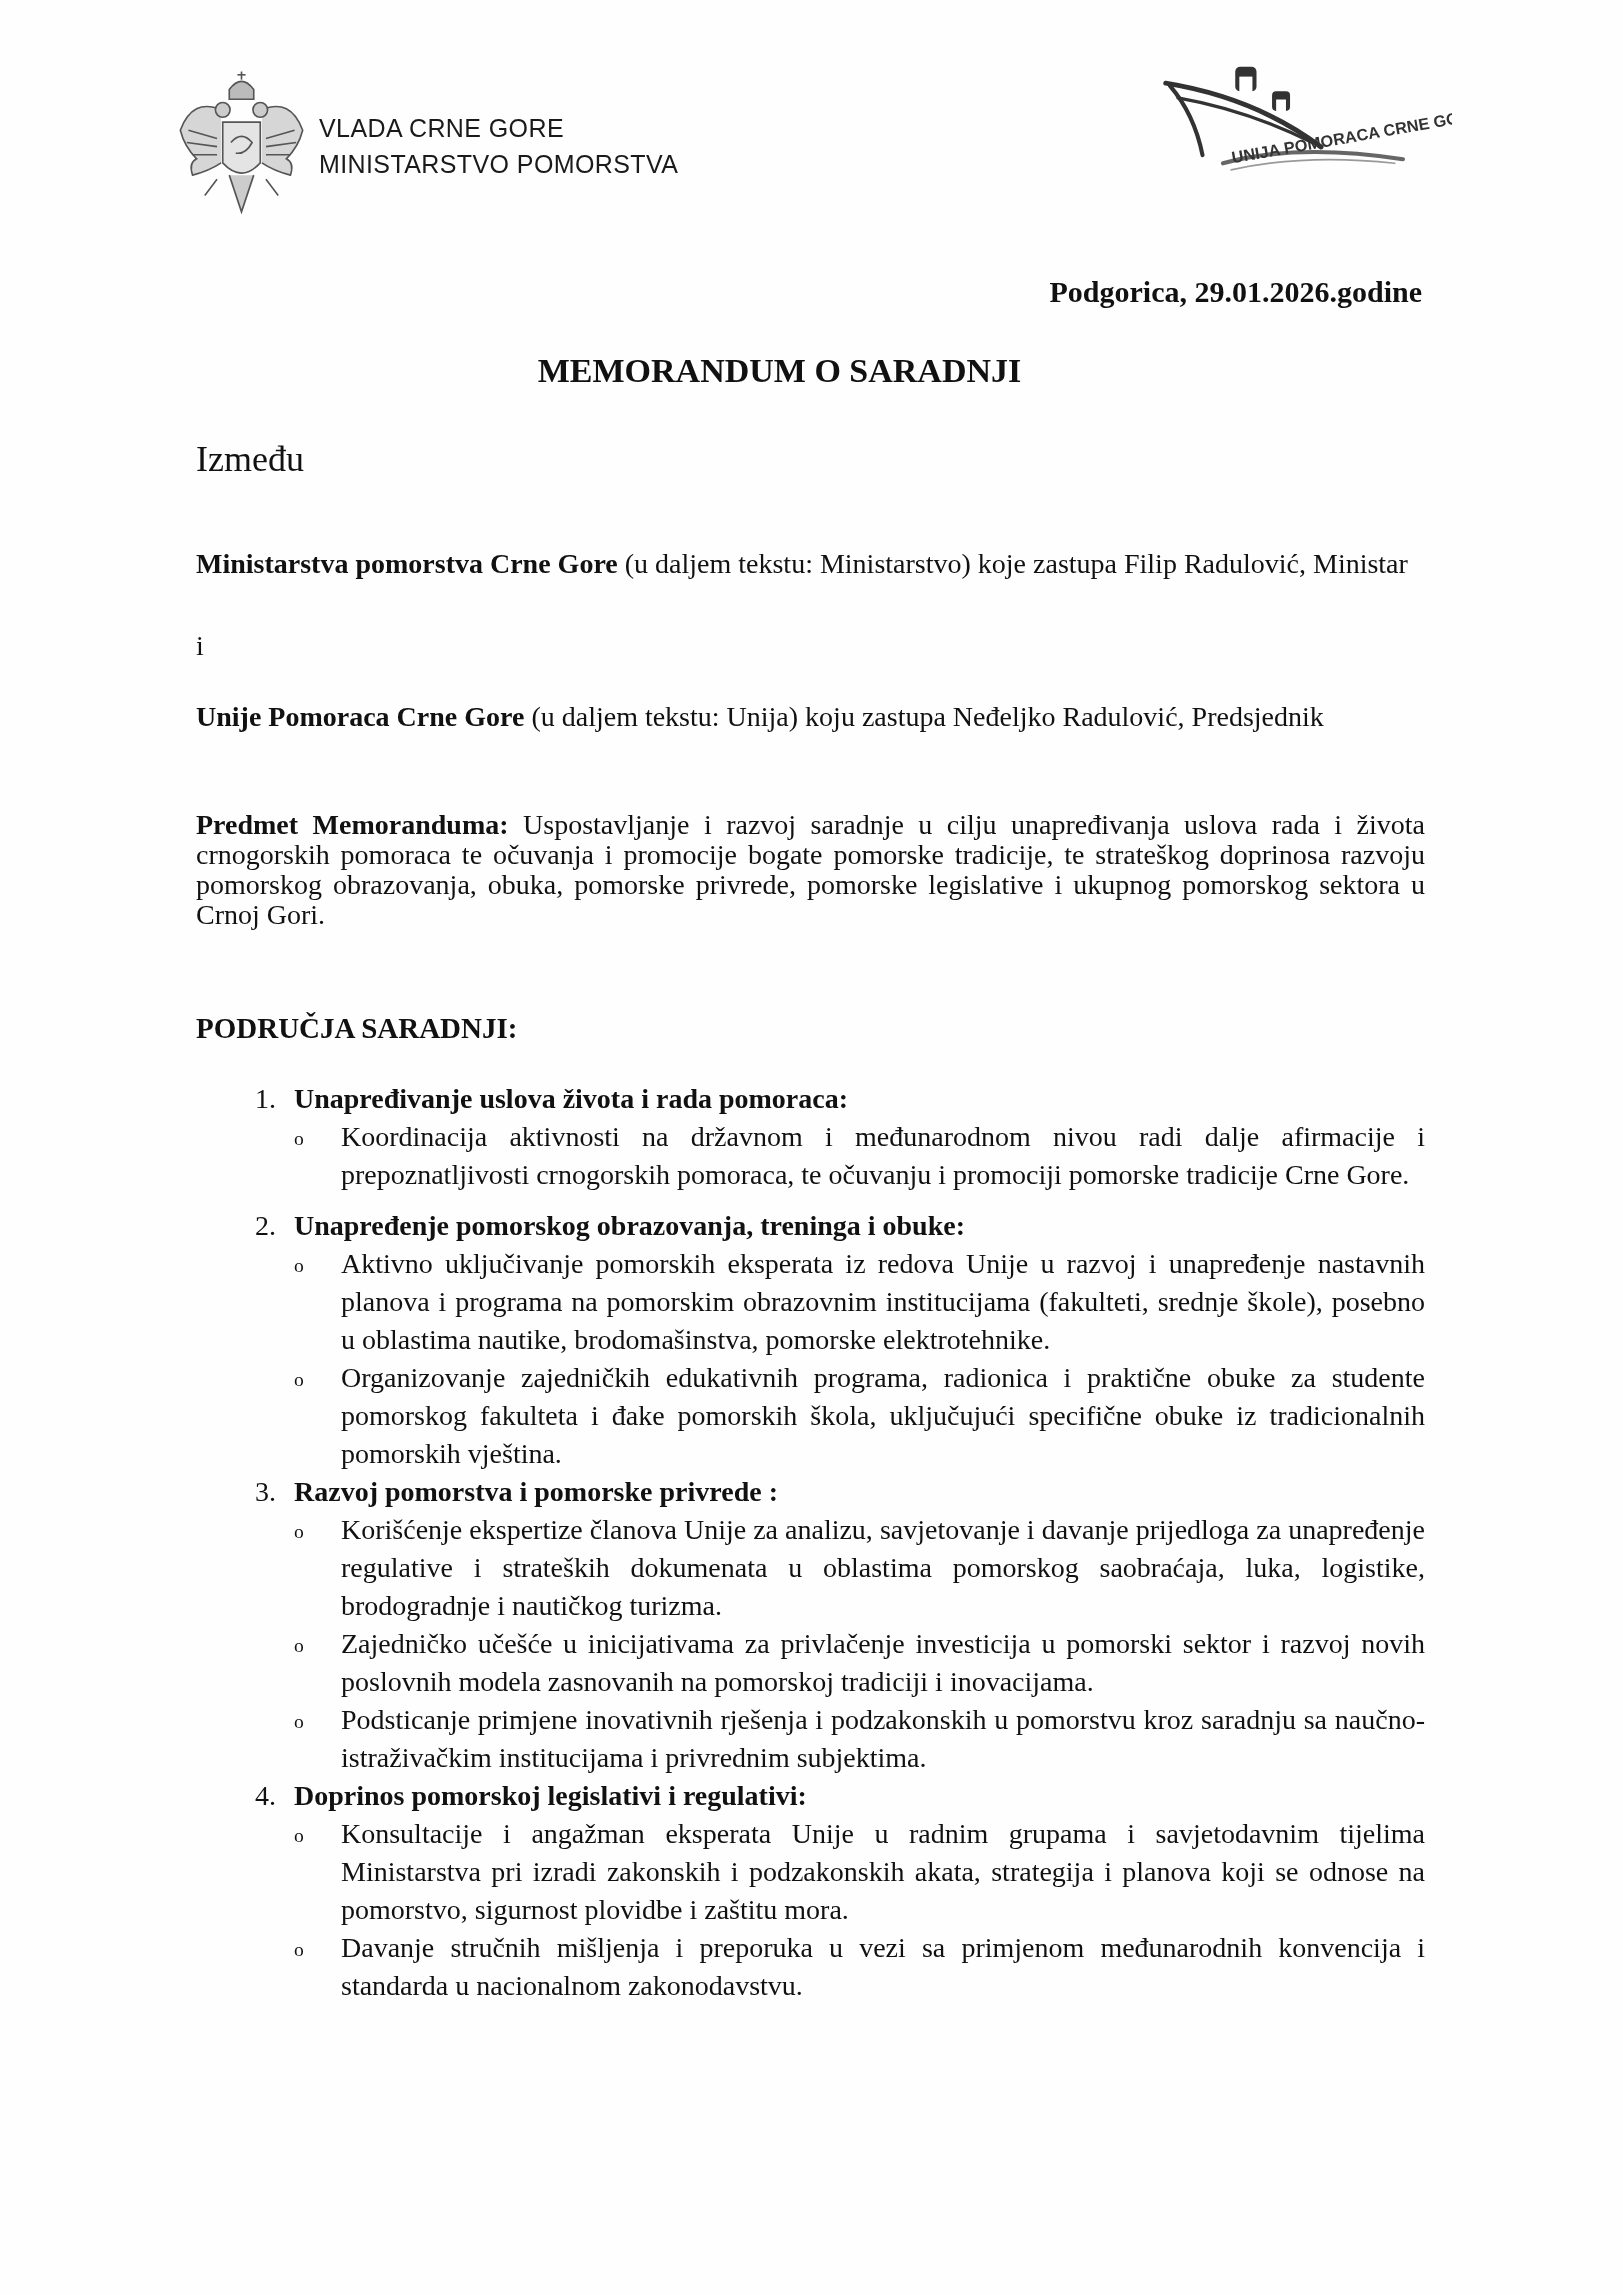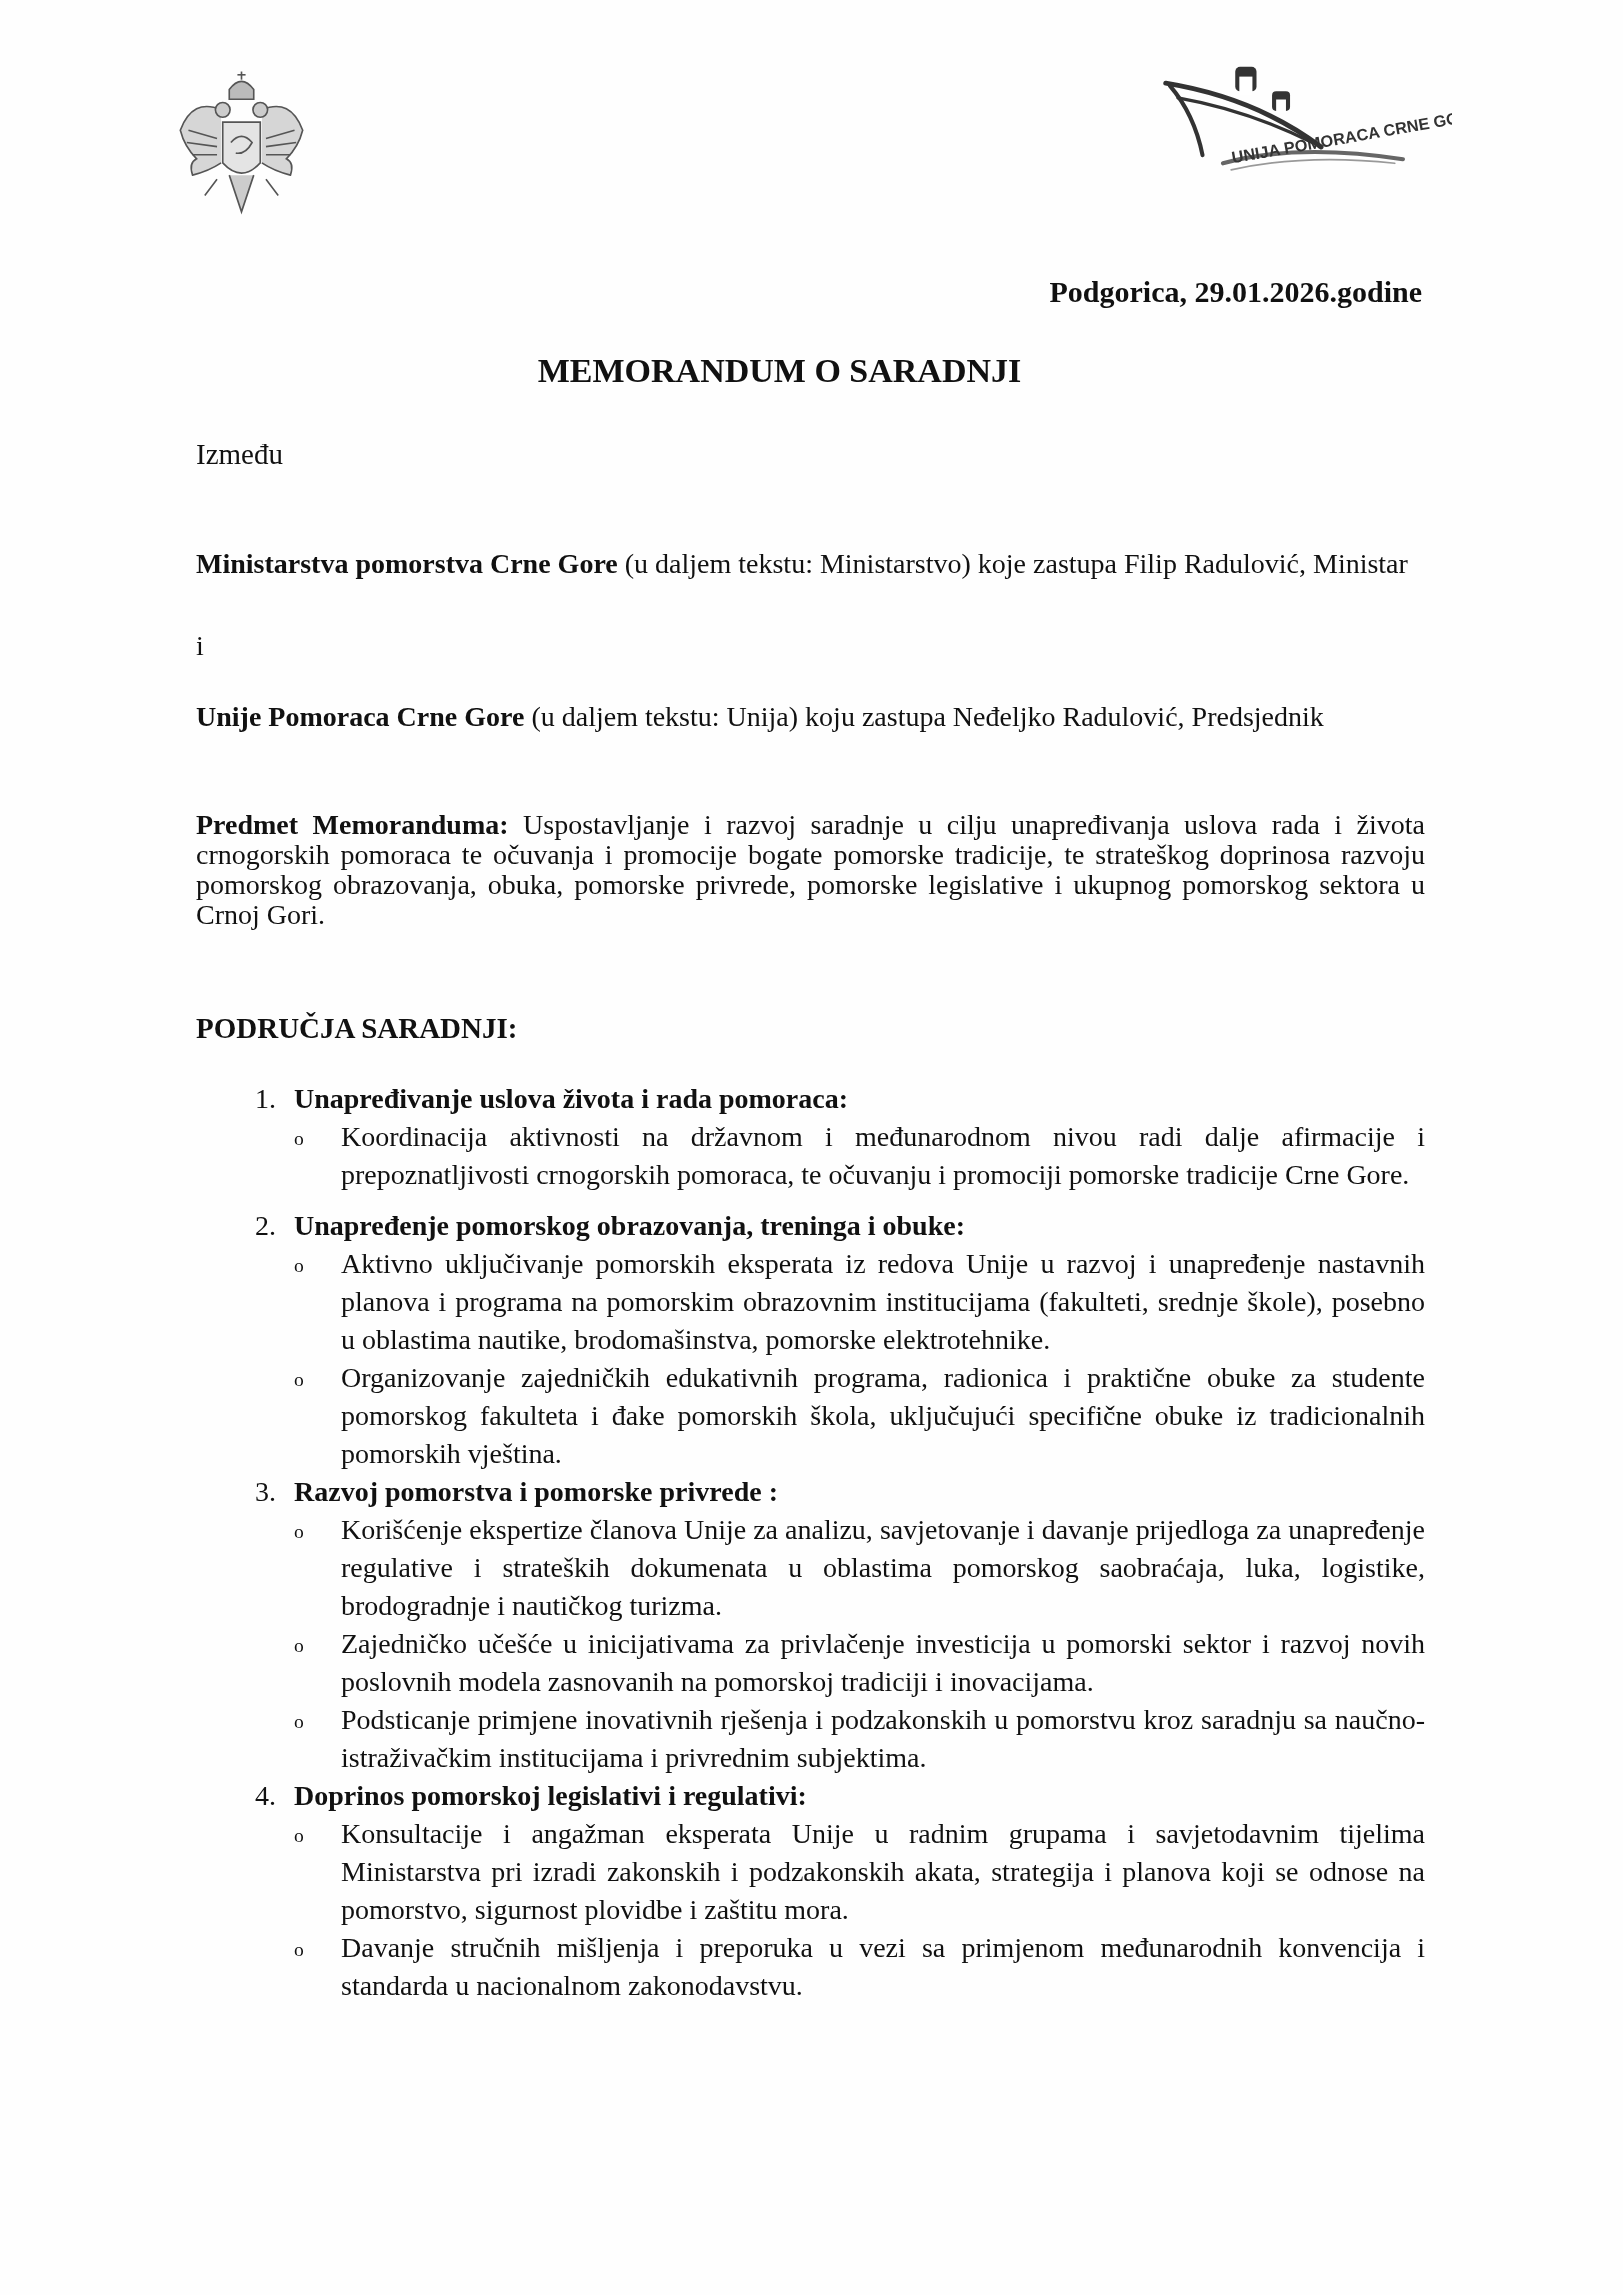--- a/index.html
+++ b/index.html
@@ -13,21 +13,21 @@
   .gov-text { position: absolute; left: 319px; top: 110px; font-size: 25px; line-height: 36px; letter-spacing: 0.4px; color: #1a1a1a; }
 
   
   .union-logo { position: absolute; left: 1133px; top: 65px; width: 319px; height: 123px; }
 
   .date { position: absolute; right: 202px; top: 275px; font-size: 30px; font-weight: bold; margin-left: 35px; }
   .title { position: absolute; left: 0; width: 1624px; top: 352px; text-align: center; font-size: 34px; font-weight: bold; padding-left: 0px; }
   .title span { display: inline-block; margin-left: -65px; }
   .b { font-weight: bold; }
 
-  .p-between { position: absolute; left: 196px; top: 438px; font-size: 29px; }
+  .p-between { position: absolute; left: 196px; top: 438px; font-size: 36px; }
   .p-min { position: absolute; left: 196px; top: 516px; width: 1228px; font-size: 28px; line-height: 39px; }
   .p-i { position: absolute; left: 196px; top: 630px; font-size: 28px; }
   .p-unija { position: absolute; left: 196px; top: 697px; width: 1228px; font-size: 28px; line-height: 39px; }
   .p-predmet { position: absolute; left: 196px; top: 810px; width: 1229px; font-size: 28px; line-height: 30px; text-align: justify; }
   .p-podrucja { position: absolute; left: 196px; top: 1012px; font-size: 29px; font-weight: bold; }
 
   .areas { position: absolute; left: 196px; top: 1080px; width: 1229px; font-size: 28px; line-height: 38px; }
   .area { position: relative; padding-left: 98px; }
   .area-head { position: relative; font-weight: bold; }
   .area-num { position: absolute; left: -98px; width: 80px; text-align: right; font-weight: normal; }
@@ -60,20 +60,24 @@
       <circle cx="108" cy="55" r="9" fill="#ccc"></circle>
 
       <path d="M62 70 L108 70 L108 120 Q85 145 62 120 Z" fill="#e4e4e4"></path>
       <path d="M72 95 Q85 80 98 95 Q90 110 78 108"></path>
 
       <path d="M70 135 L85 180 L100 135" fill="#ccc"></path>
       <path d="M55 140 L40 160 M115 140 L130 160"></path>
     </g>
   </svg>
 
+  <div class="gov-text sans">
+    <div>VLADA CRNE GORE</div>
+    <div>MINISTARSTVO POMORSTVA</div>
+  </div>
 
   <svg class="union-logo" viewBox="0 0 390 150">
     <g fill="none" stroke="#333" stroke-linecap="round">
       <path d="M40 22 Q150 40 230 100" stroke-width="6"></path>
       <path d="M55 40 Q140 55 220 95" stroke-width="4"></path>
       <path d="M45 25 Q75 60 85 110" stroke-width="5"></path>
       <rect x="125" y="2" width="26" height="30" rx="6" fill="#333" stroke="none"></rect>
       <rect x="130" y="14" width="16" height="22" fill="#fff" stroke="none"></rect>
       <rect x="170" y="32" width="22" height="24" rx="5" fill="#333" stroke="none"></rect>
       <rect x="175" y="42" width="12" height="16" fill="#fff" stroke="none"></rect>

